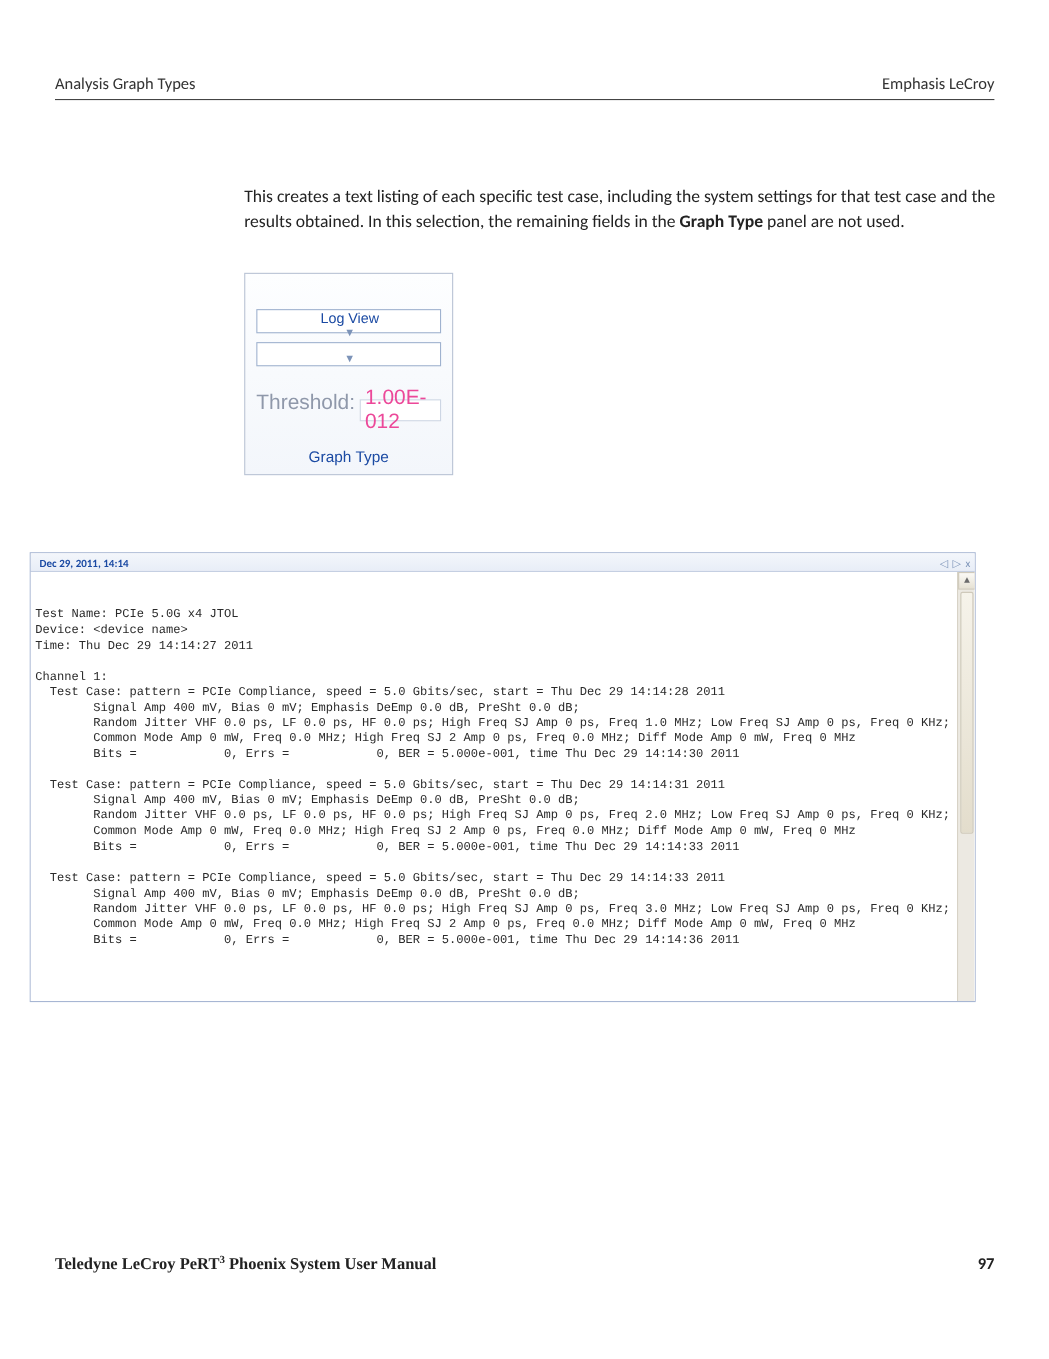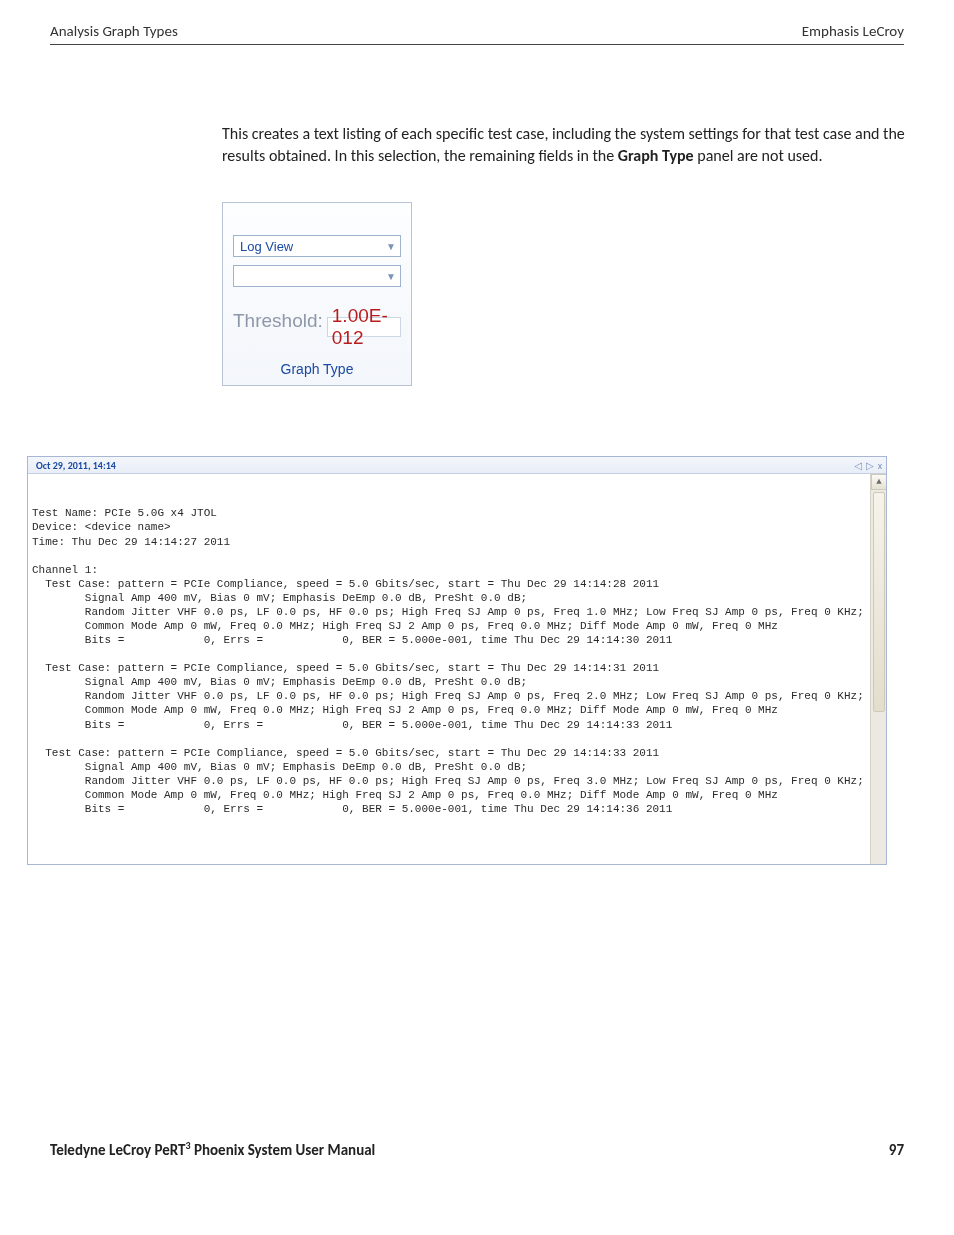--- a/index.html
+++ b/index.html
@@ -1,41 +1,42 @@
 <!DOCTYPE html>
 <html><head>
 <meta charset="utf-8">
 <style>
   * { box-sizing: border-box; margin: 0; padding: 0; }
   html, body { width: 954px; height: 1235px; background: #fff; font-family: Calibri, "Segoe UI", Arial, sans-serif; color: #222; }
-  .page { position: relative; width: 954px; height: 1199px; padding: 22px 50px 44px 50px; }
+  .page { position: relative; width: 954px; height: 1199px; padding: 68px 50px 44px 50px; }
   .header-row { display: flex; justify-content: space-between; font-size: 15px; color: #333; }
   .header-rule { border: none; border-top: 1px solid #444; margin-top: 4px; }
   .body-text { margin: 78px 0 0 172px; width: 700px; font-size: 16px; line-height: 1.35; color: #222; }
   .body-text strong { font-weight: 700; }
 
   .graphtype-panel {
     margin: 36px 0 0 172px;
     width: 190px;
     border: 1px solid #b8c3d4;
     background: linear-gradient(#fdfeff,#f3f6fb);
     padding: 32px 10px 4px 10px;
     font-family: "Segoe UI", Arial, sans-serif;
   }
   .gt-select {
     display: flex; align-items: center; justify-content: space-between;
     height: 22px; border: 1px solid #9fb2cf; background: #fff;
     padding: 0 4px 0 6px; font-size: 13px; color: #1b4aa3;
     margin-bottom: 8px;
+    flex-direction: column;
   }
   .gt-select .arrow { width: 10px; text-align: center; color: #7c93b8; font-size: 10px; }
   .gt-thresh-row { display: flex; align-items: center; gap: 4px; margin-top: 18px; font-size: 19px; color: #8f98aa; }
   .gt-thresh-row .field {
     flex: 1; height: 20px; border: 1px solid #cdd6e4; background: #fff;
-    padding: 0 4px; color: #b91c1c; display: flex; align-items: center; margin-top: 12px;
+    padding: 0 4px; color: #ec4899; display: flex; align-items: center; margin-top: 12px;
   }
   .gt-footer { text-align: center; font-size: 14px; color: #1b4aa3; margin-top: 24px; padding-bottom: 4px; }
 
   .logview {
     margin: 70px 0 0 -23px;
     width: 860px;
     border: 1px solid #a7b6d3;
   }
   .lv-tabbar {
     display: flex; align-items: center; justify-content: space-between;
@@ -73,21 +74,21 @@
     position: absolute; left: 2px; width: 12px; top: 18px; height: 220px;
     background: linear-gradient(#f6f3ea,#e3ddcc); border: 1px solid #cfc9ba;
     border-radius: 2px;
   }
 
   .footer-row {
     position: absolute; left: 50px; right: 50px; bottom: 40px;
     display: flex; justify-content: space-between; align-items: baseline;
     font-size: 15px;
   }
-  .footer-left { font-weight: 700; }
+  .footer-left { font-weight: 700; font-family: Liberation Serif, serif; }
   .footer-left sup { font-size: 10px; }
   .footer-right { font-weight: 700; }
 </style>
 </head>
 <body>
 
 <div class="page">
 
   <div class="header-row">
     <div>Analysis Graph Types</div>
@@ -110,21 +111,21 @@
     </div>
     <div class="gt-thresh-row">
       <span>Threshold:</span>
       <span class="field">1.00E-012</span>
     </div>
     <div class="gt-footer">Graph Type</div>
   </div>
 
   <div class="logview">
     <div class="lv-tabbar">
-      <div class="lv-tab">Oct 29, 2011, 14:14</div>
+      <div class="lv-tab">Dec 29, 2011, 14:14</div>
       <div class="lv-controls">
         <span>◁</span>
         <span>▷</span>
         <span>x</span>
       </div>
     </div>
     <div class="lv-body">
       <div id="lv-lines">Test Name: PCIe 5.0G x4 JTOL
 Device: &lt;device name&gt;
 Time: Thu Dec 29 14:14:27 2011

